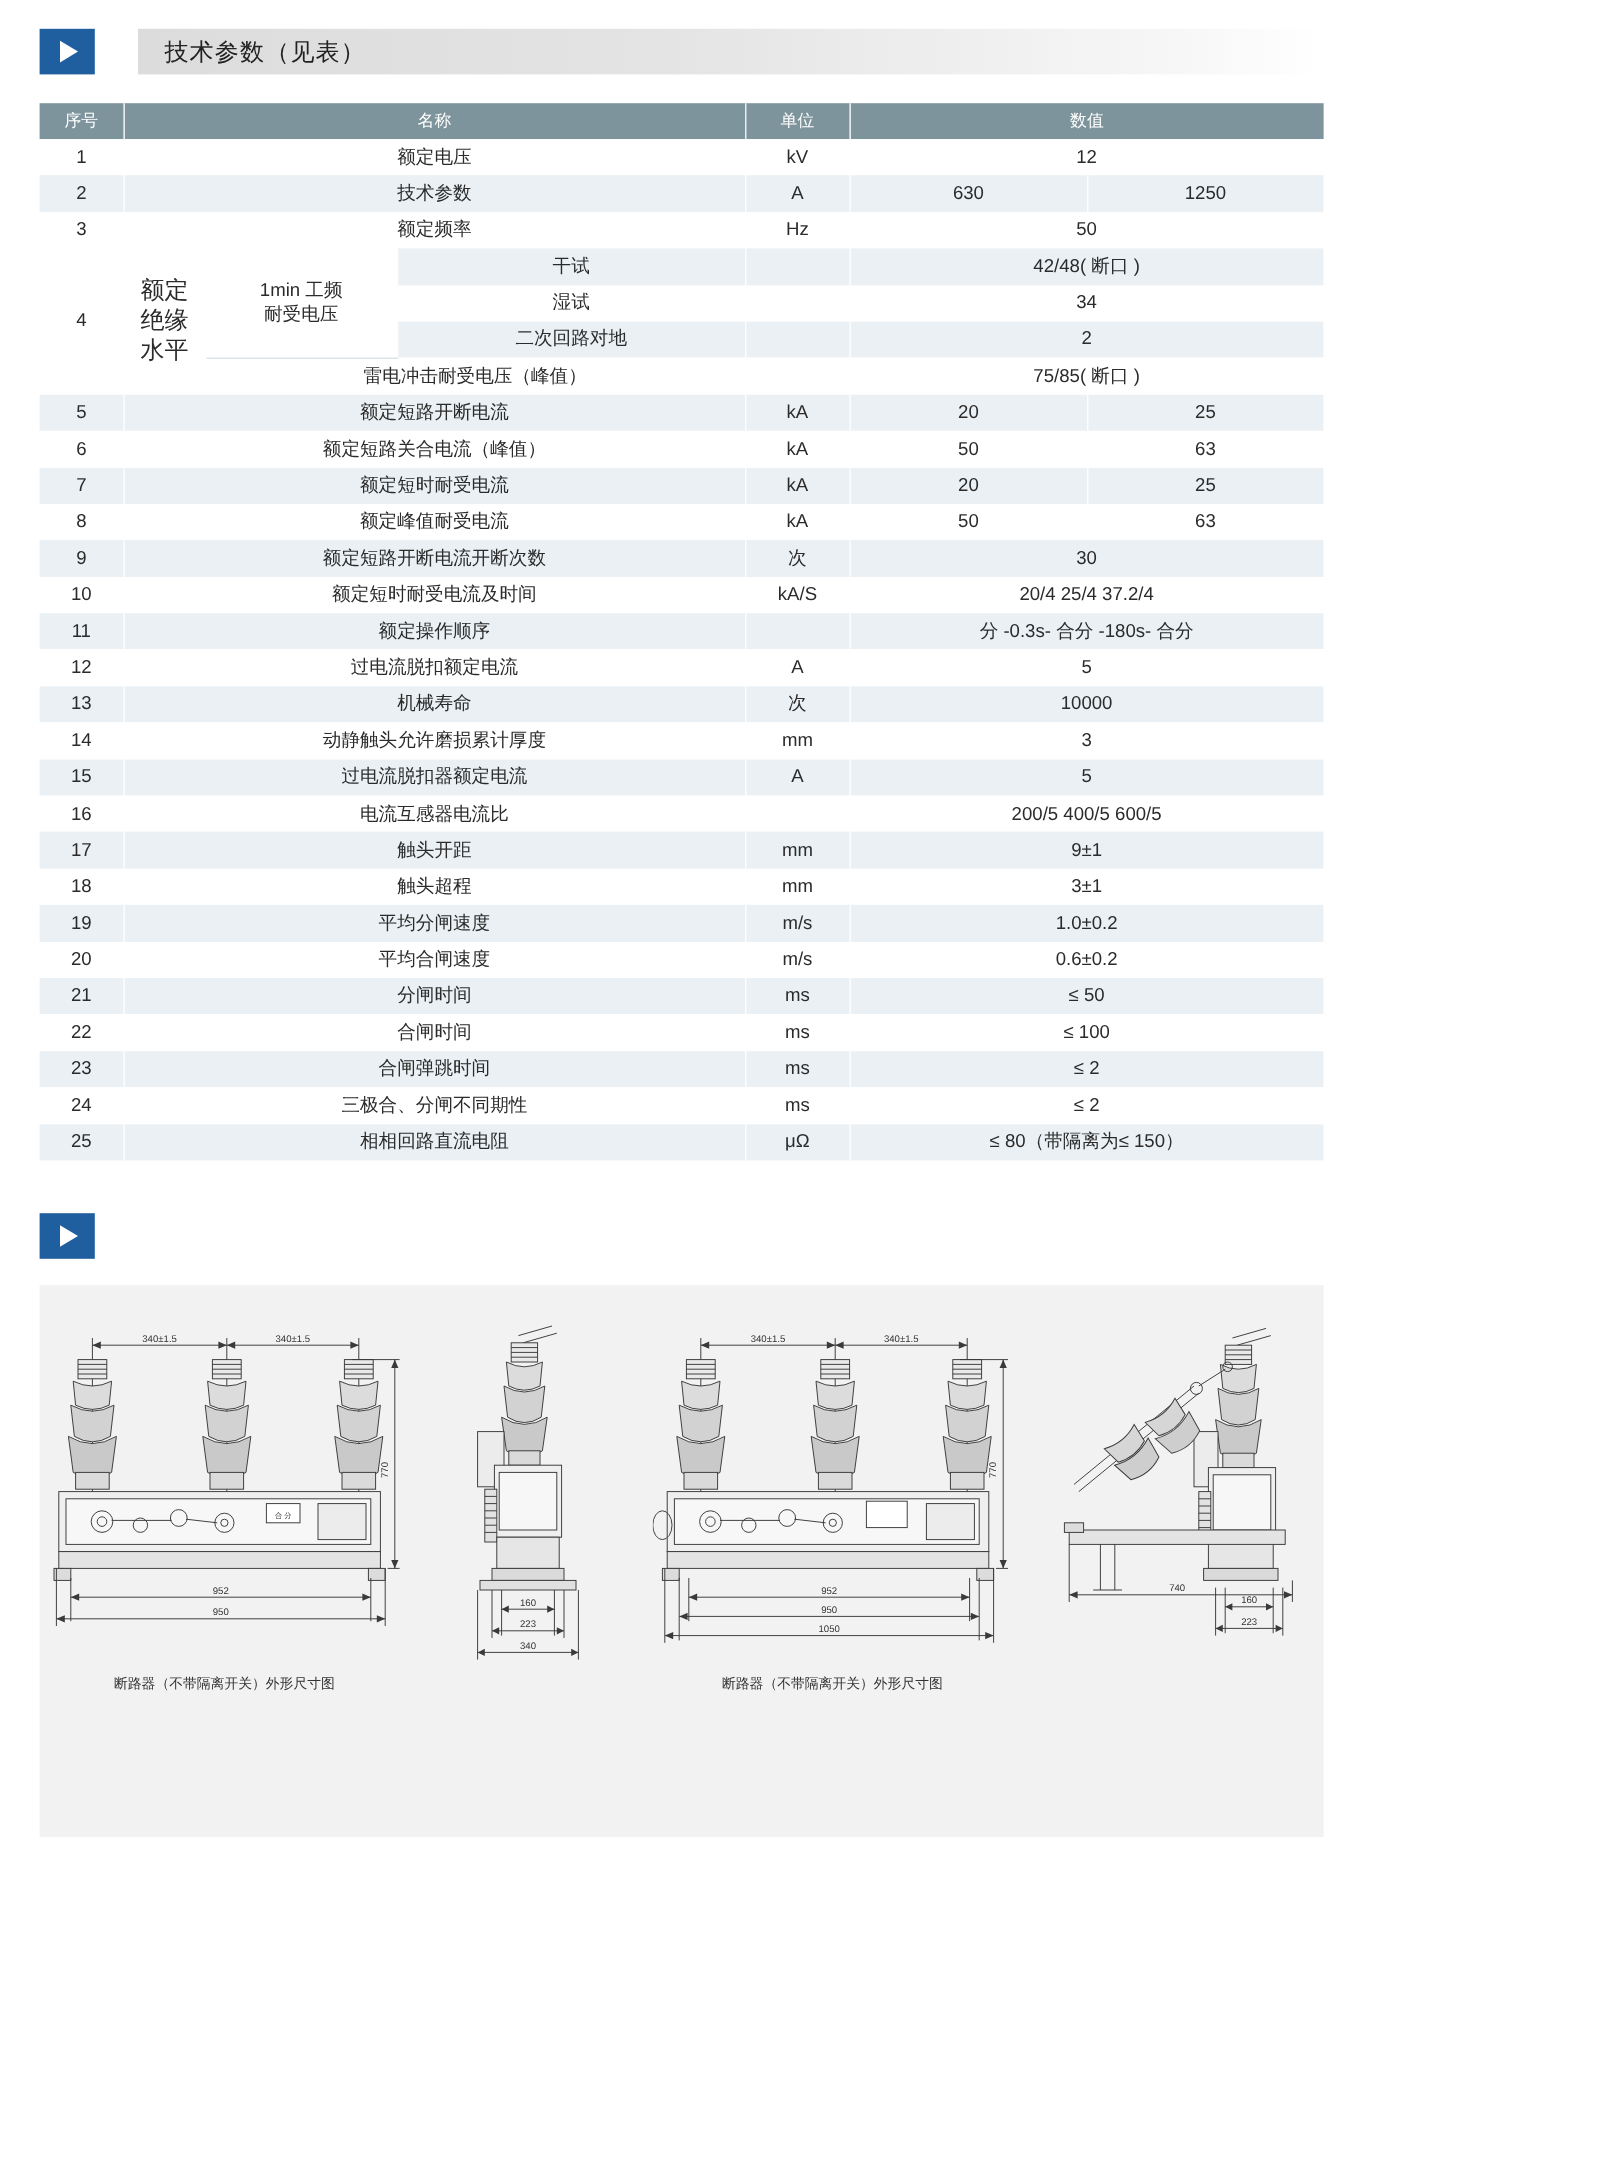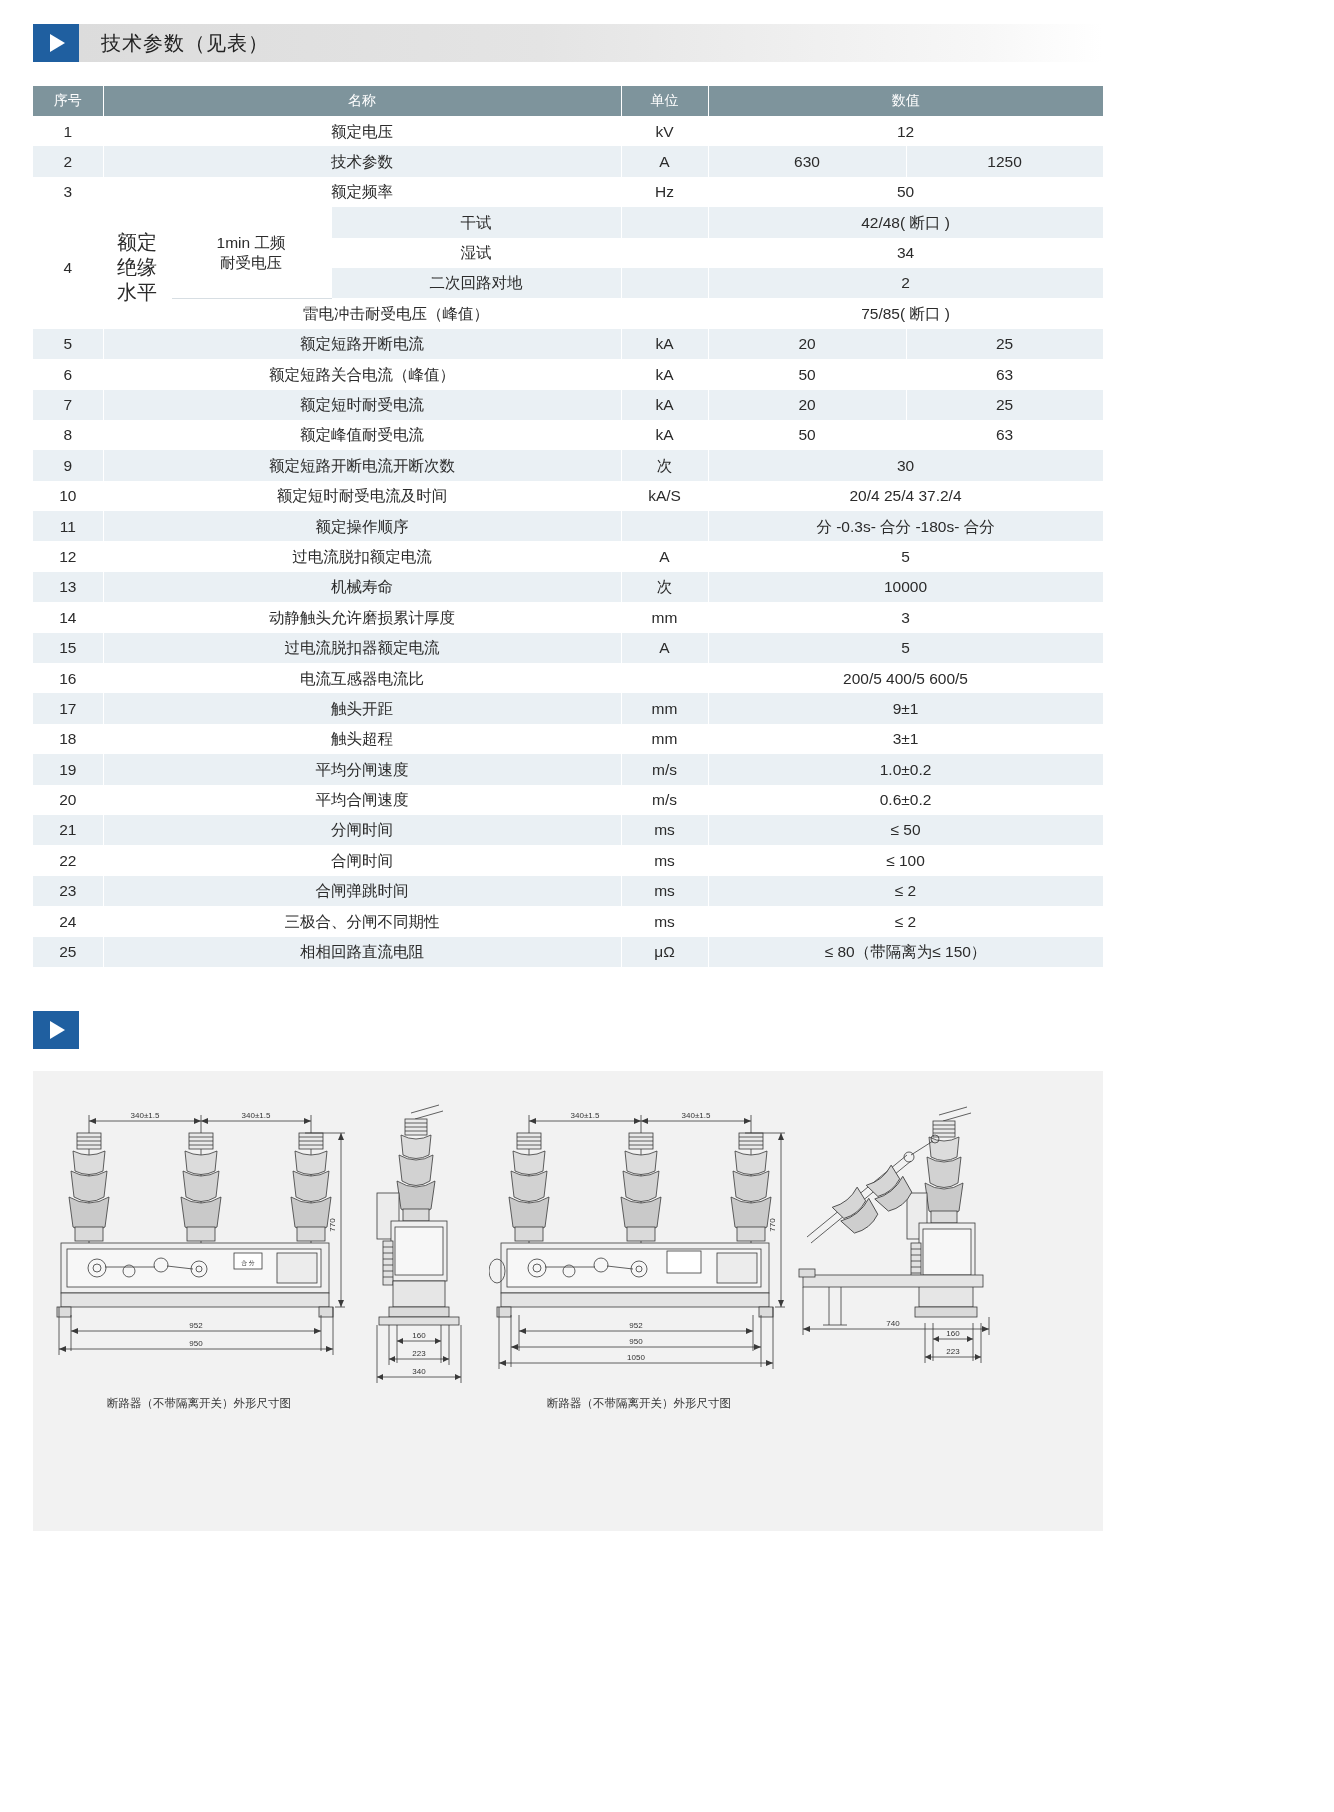--- a/index.html
+++ b/index.html
@@ -11,20 +11,21 @@
     color:#2b2b2b;
     position:relative;
     overflow:hidden;
   }
 
   
   .section-head{
     display:flex; align-items:center;
     margin:0 0 0 0;
     height:46px;
+    gap:36px;
   }
   .tri-box{
     width:46px;height:38px;background:#1f5fa0;
     display:flex;align-items:center;justify-content:center;
     flex:0 0 auto;
     position:relative;z-index:2;
   }
   .tri-box .tri{
     width:0;height:0;
     border-left:15px solid #ffffff;
@@ -106,23 +107,23 @@
   
   .dim-section{ margin-top:34px; }
   .dim-panel{
     margin:18px 33px 0 33px;
     width:1070px;
     height:460px;
     background:#f2f2f2;
     position:relative;
   }
   .dwg-row{
-    position:absolute; left:16px; top:22px;
+    position:absolute; left:4px; top:22px;
     width:100%; height:400px;
-    display:flex; justify-content:flex-start; align-items:flex-start;
+    display:flex; justify-content:space-between; align-items:flex-start;
   }
   .dwg{ position:relative; }
   .cap{
     position:absolute;
     width:100%;
     text-align:center;
     font-size:11.5px;
     color:#333;
     bottom:0;
   }

